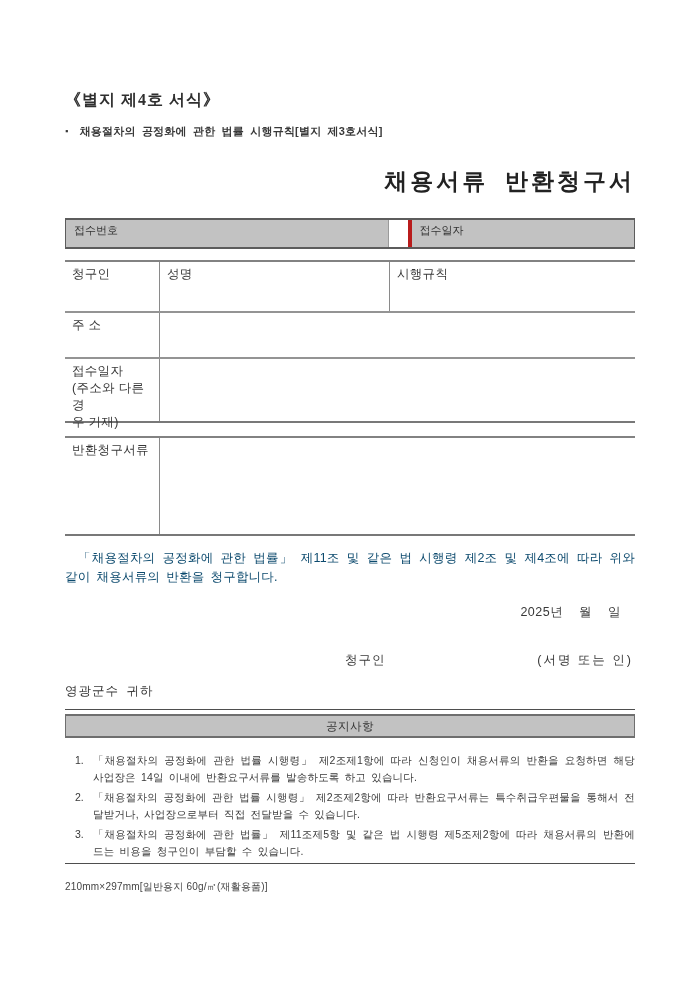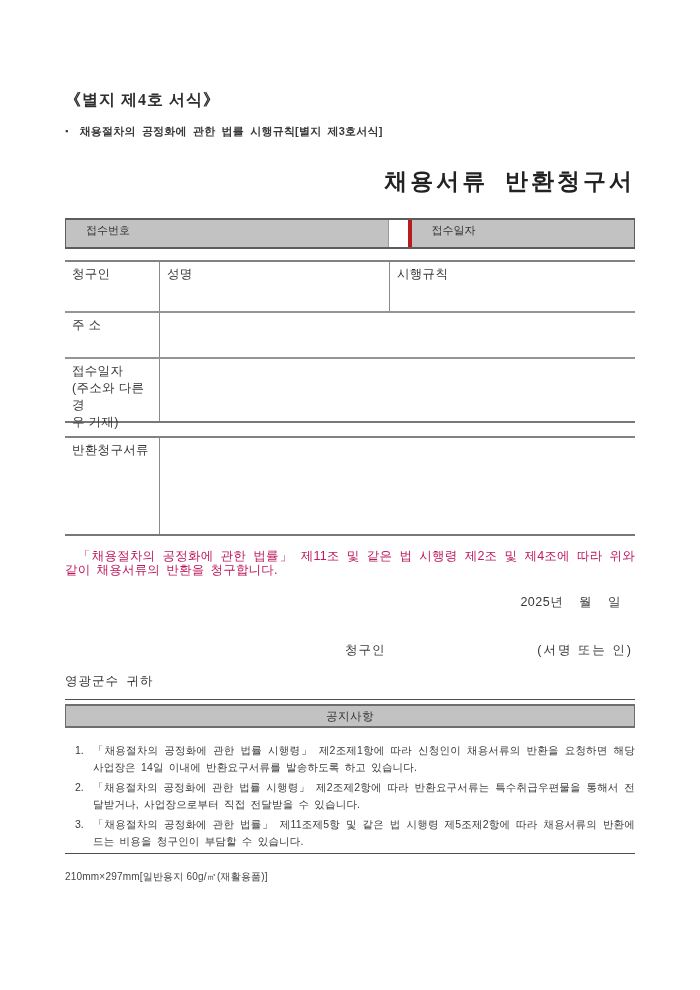--- a/index.html
+++ b/index.html
@@ -26,44 +26,44 @@
     margin-bottom: 21px;
   }
 
   
   .receipt-table {
     display: flex; height: 31px; margin-bottom: 11px;
     border: 1px solid #5c5c5c; border-top-width: 2px; border-bottom-width: 2px;
     background: #ffffff;
   }
   .receipt-cell {
-    background: #c2c2c2; font-size: 11px; padding: 3px 20px; color: #333;
+    background: #c2c2c2; font-size: 11px; padding: 3px 8px; color: #333;
   }
   .receipt-cell.left  { width: 56.8%; margin-right: 3px; border-right: 1px solid #9a9a9a; }
   .receipt-cell.right { flex: 1; border-left: 4px solid #b91c1c; margin-left: 16px; }
 
   
   .main-table { border-top: 2px solid #828282; border-bottom: 2px solid #787878; margin-bottom: 13px; }
   .trow { display: flex; }
   .trow + .trow { border-top: 2px solid #949494; }
   .cell { padding: 4px 7px; font-size: 12.5px; letter-spacing: 0.3px; }
   .label-col { width: 95px; border-right: 1px solid #8a8a8a; line-height: 17px; white-space: pre-line; }
   .mid-col { width: 230px; border-right: 1px solid #8a8a8a; }
   .flex-col { flex: 1; }
   .row-a { height: 49px; }
   .row-b { height: 46px; }
   .row-c { height: 64px; }
   .docs-table { border-top: 2px solid #828282; border-bottom: 2px solid #787878; margin-bottom: 13px; }
   .row-docs { height: 96px; }
 
   
   .declaration {
-    font-size: 12.5px; line-height: 14px; text-align: justify;
+    font-size: 12.5px; line-height: 19px; text-align: justify;
     text-indent: 13px; word-spacing: 2.5px; letter-spacing: 0.2px;
-    margin-top: 11px; margin-bottom: 17px; color: #be185d;
+    margin-top: 11px; margin-bottom: 17px; color: #0c4a6e;
   }
   .date-line {
     text-align: right; font-size: 12.5px; padding-right: 14px;
     white-space: pre; margin-bottom: 31px; letter-spacing: 0.5px;
   }
   .sign-row { position: relative; height: 16px; font-size: 12.5px; margin-bottom: 15px; }
   .sign-row .signer { position: absolute; left: 280px; letter-spacing: 1px; }
   .sign-row .sign-note { position: absolute; right: 2px; letter-spacing: 2px; }
   .addressee { font-size: 12.5px; letter-spacing: 1px; word-spacing: 3px; margin-bottom: 9px; }
 

